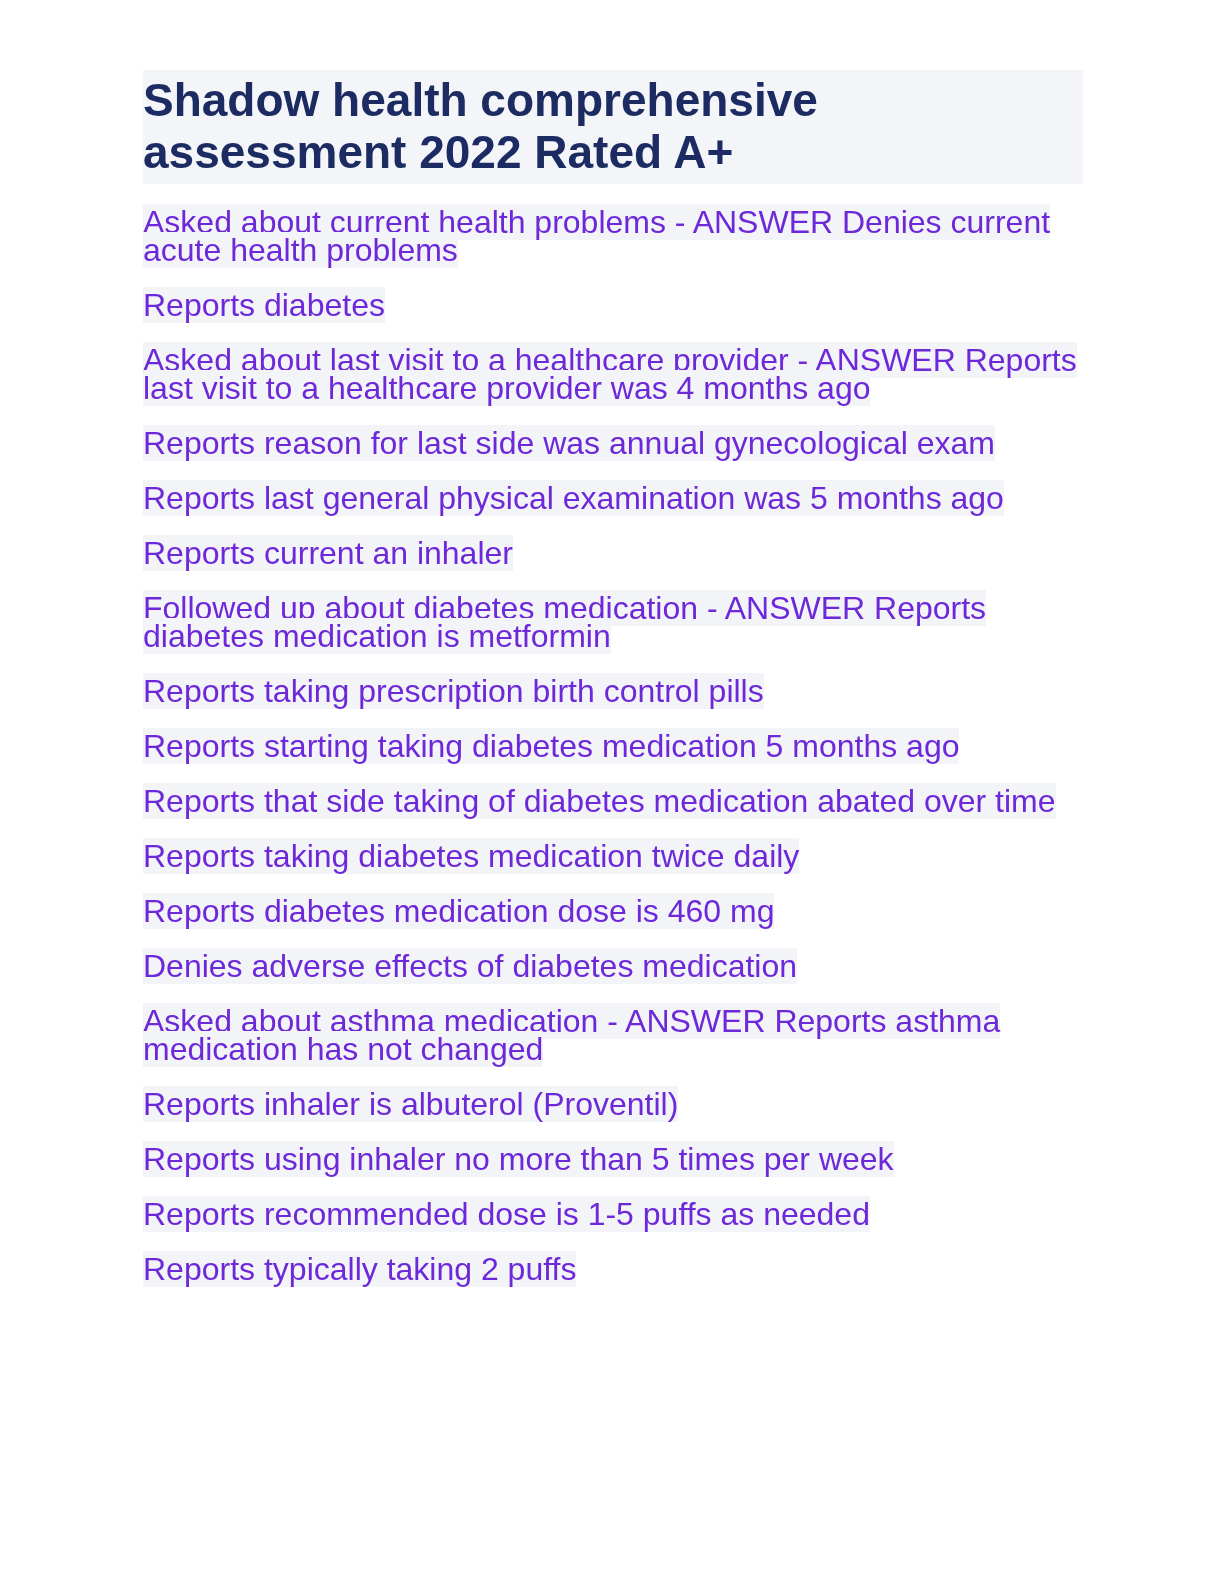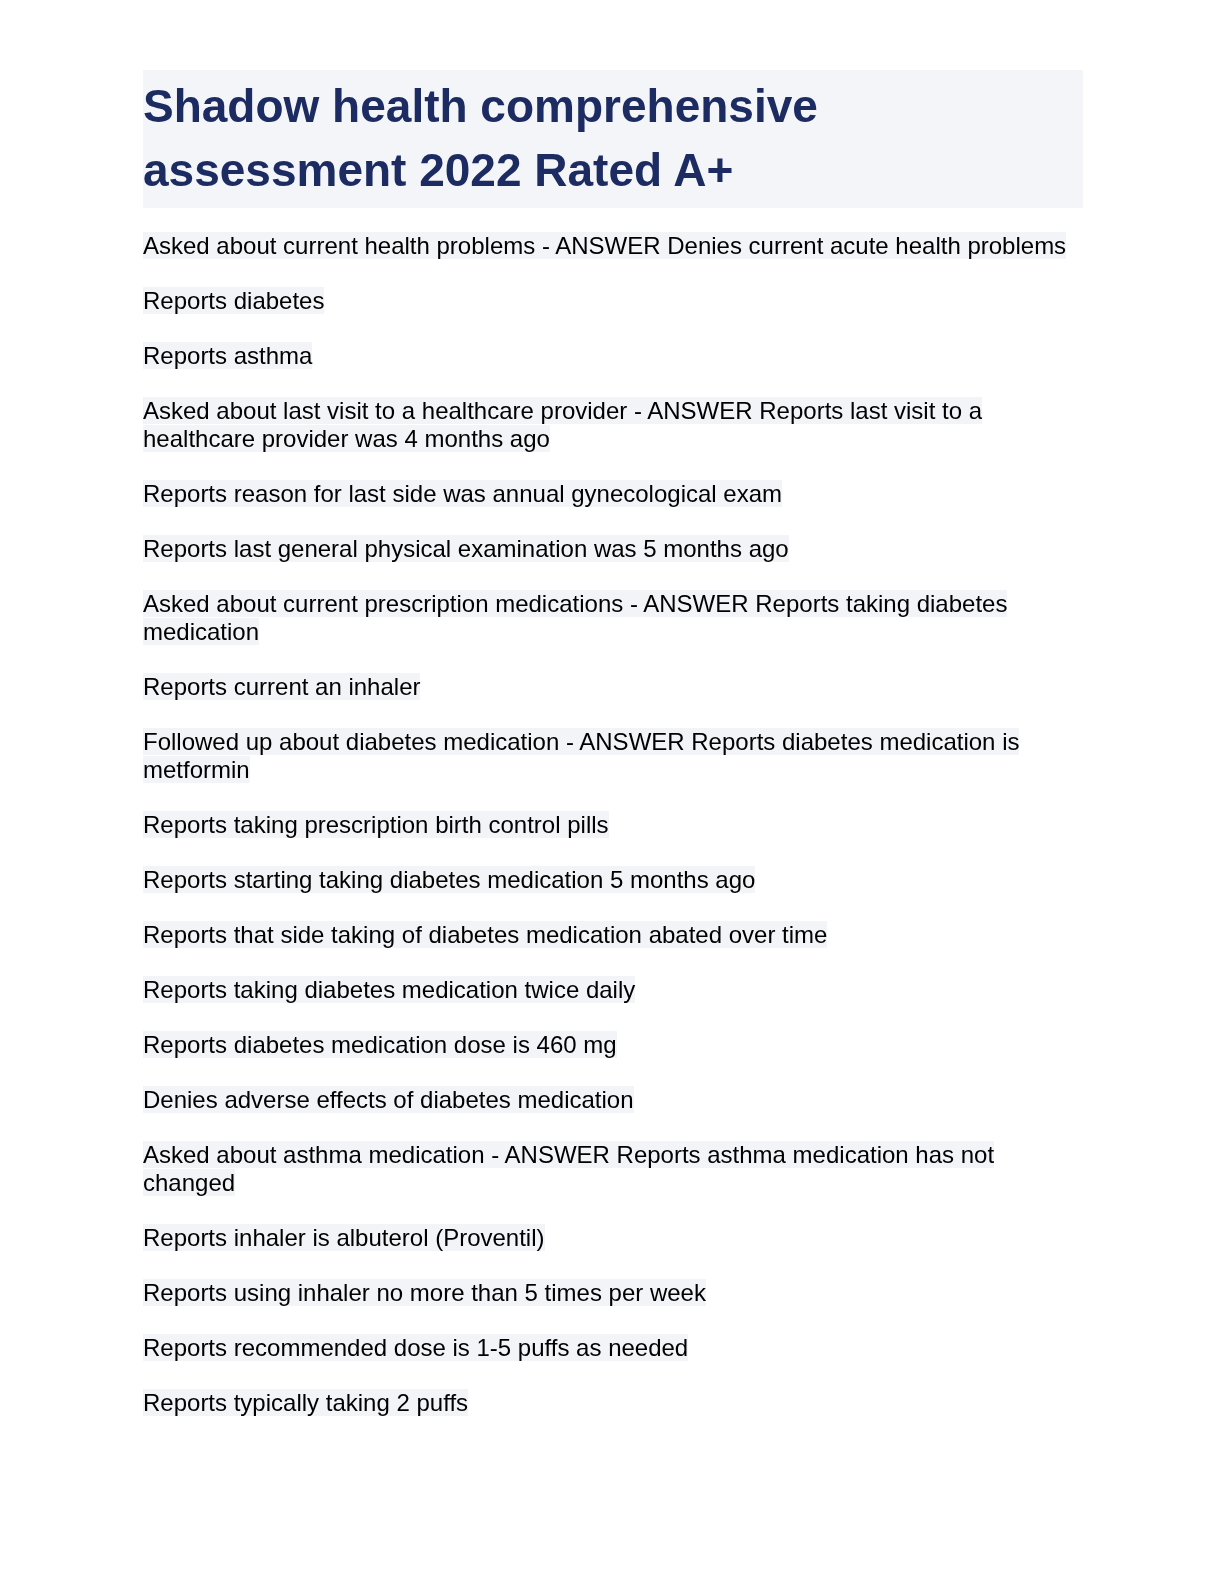--- a/index.html
+++ b/index.html
@@ -15,52 +15,50 @@
   .content {
     padding: 70px 141px 0 143px;
   }
   h1.doc-title {
     width: 940px;
     background: #f4f5f9;
     color: #1c2c62;
     font-family: "Liberation Sans", sans-serif;
     font-weight: bold;
     font-size: 46px;
-    line-height: 64px;
+    line-height: 52px;
     letter-spacing: 0;
     padding: 4px 0 6px 0;
     margin: 0 0 24px 0;
   }
   p.statement {
     width: 940px;
-    font-size: 24px;
+    font-size: 32px;
     line-height: 28px;
-    color: #000000;
+    color: #6d28d9;
     margin: 0 0 27px 0;
     letter-spacing: 0;
   }
   p.statement .hl {
     background: #f3f4f8;
   }
 </style>
 </head>
 <body>
 
 <div class="page">
   <div class="content">
 
     <h1 class="doc-title">Shadow health comprehensive assessment 2022 Rated A+</h1>
 
     <p class="statement"><span class="hl">Asked about current health problems - ANSWER Denies current acute health problems</span></p>
     <p class="statement"><span class="hl">Reports diabetes</span></p>
-    <p class="statement"><span class="hl">Reports asthma</span></p>
     <p class="statement"><span class="hl">Asked about last visit to a healthcare provider - ANSWER Reports last visit to a healthcare provider was 4 months ago</span></p>
     <p class="statement"><span class="hl">Reports reason for last side was annual gynecological exam</span></p>
     <p class="statement"><span class="hl">Reports last general physical examination was 5 months ago</span></p>
-    <p class="statement"><span class="hl">Asked about current prescription medications - ANSWER Reports taking diabetes medication</span></p>
     <p class="statement"><span class="hl">Reports current an inhaler</span></p>
     <p class="statement"><span class="hl">Followed up about diabetes medication - ANSWER Reports diabetes medication is metformin</span></p>
     <p class="statement"><span class="hl">Reports taking prescription birth control pills</span></p>
     <p class="statement"><span class="hl">Reports starting taking diabetes medication 5 months ago</span></p>
     <p class="statement"><span class="hl">Reports that side taking of diabetes medication abated over time</span></p>
     <p class="statement"><span class="hl">Reports taking diabetes medication twice daily</span></p>
     <p class="statement"><span class="hl">Reports diabetes medication dose is 460 mg</span></p>
     <p class="statement"><span class="hl">Denies adverse effects of diabetes medication</span></p>
     <p class="statement"><span class="hl">Asked about asthma medication - ANSWER Reports asthma medication has not changed</span></p>
     <p class="statement"><span class="hl">Reports inhaler is albuterol (Proventil)</span></p>

